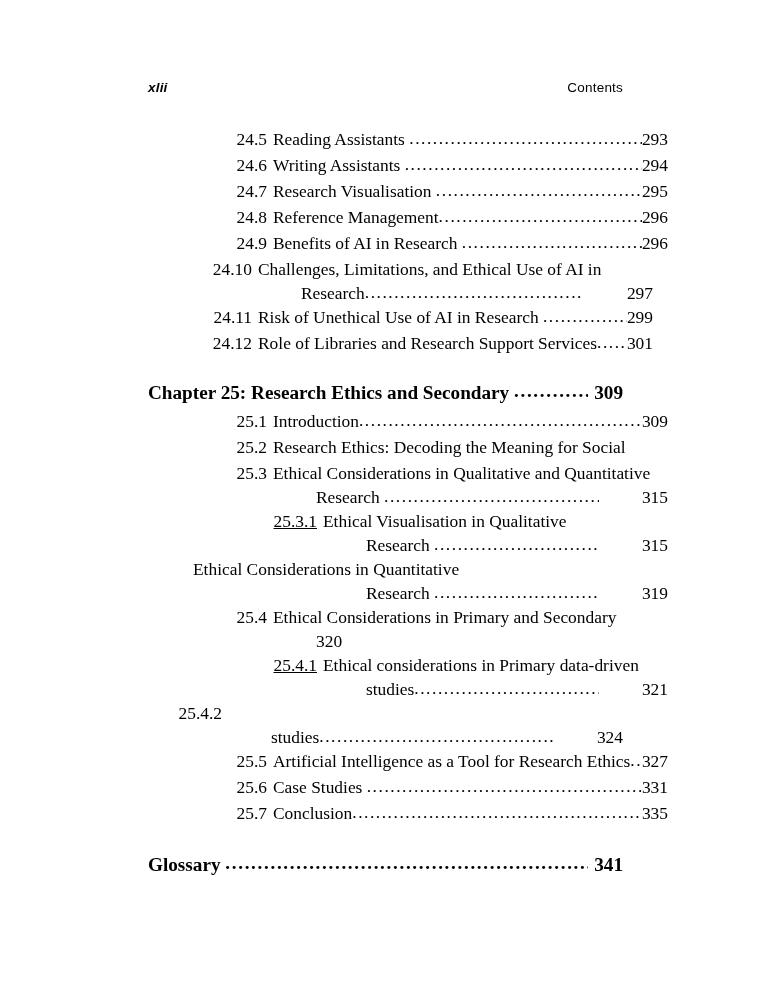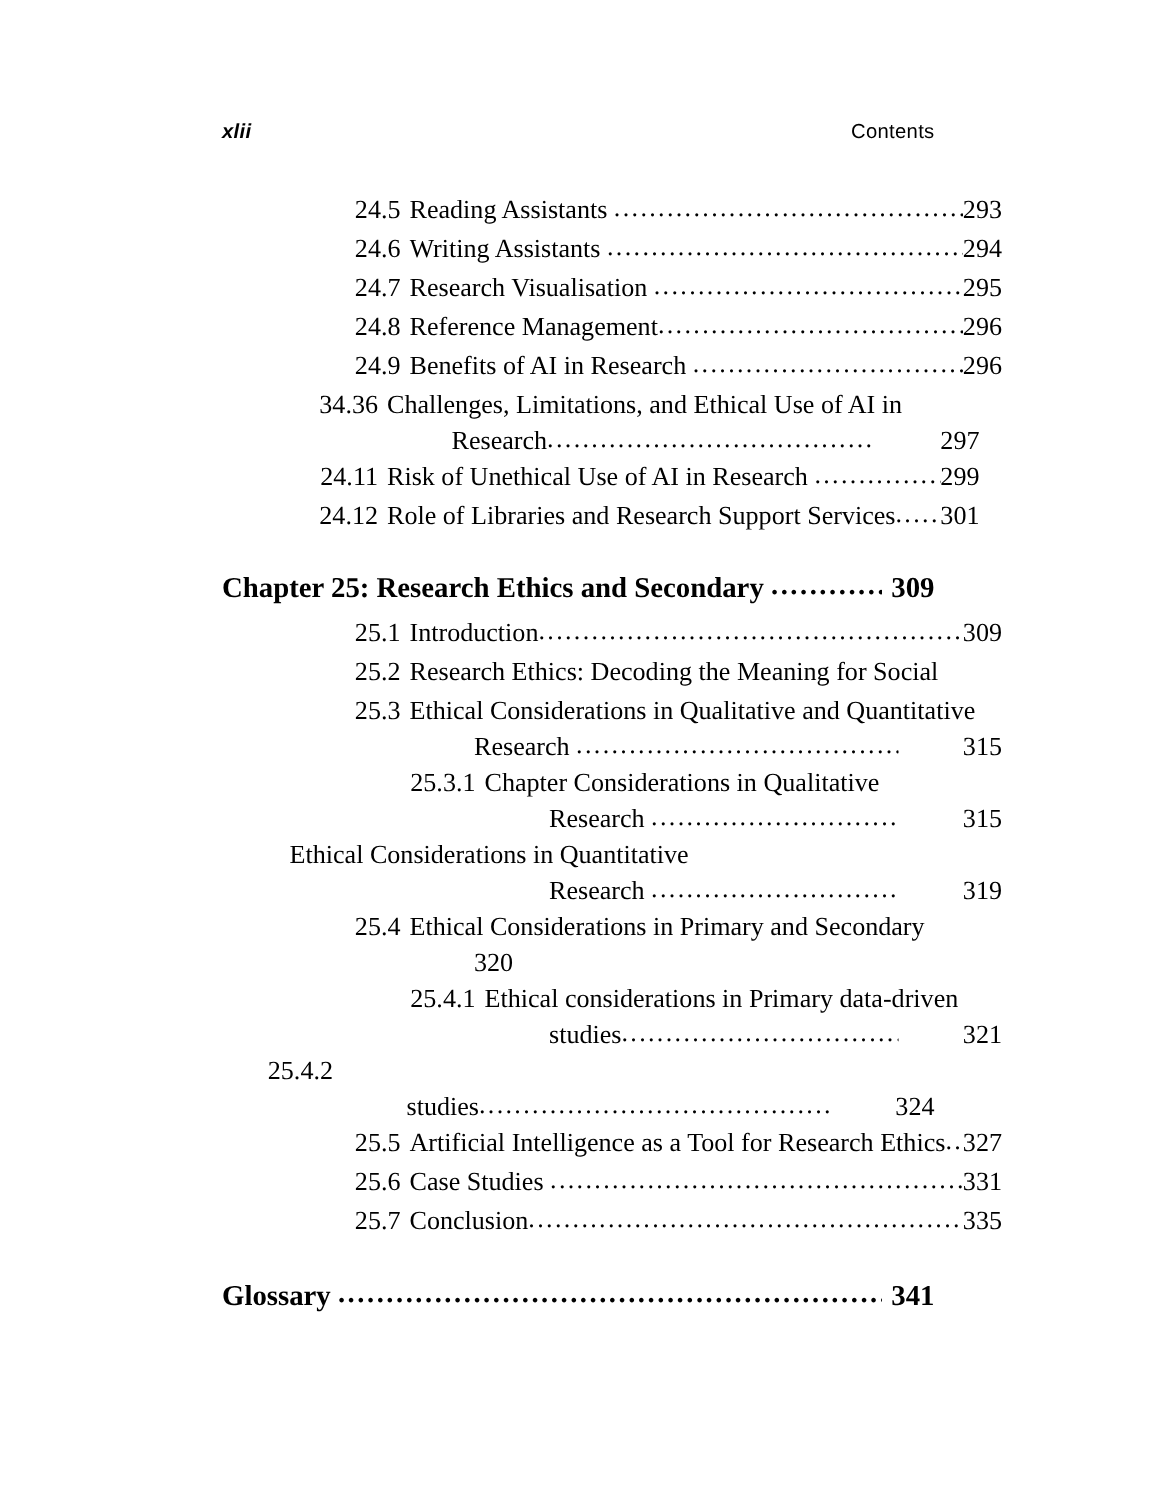--- a/index.html
+++ b/index.html
@@ -109,21 +109,21 @@
     flex: 0 0 auto;
     text-align: right;
     padding-left: 0px;
   }
 
   
   .lvl2 .num      { width: 74px; }
   .lvl2 .title-wrap { }
   .lvl2 .pad      { width: 80px; flex: 0 0 auto; }
 
-  .lvl3 .num      { width: 124px; }
+  .lvl3 .num      { width: 124px; text-decoration: underline; }
   .lvl3 .pad      { width: 130px; flex: 0 0 auto; }
 
   
   .ind-45  { margin-left: 45px; }
   .ind-30  { margin-left: 30px; }
   .ind-0   { margin-left: 0px; }
 
   
   .heading {
     display: flex;
@@ -208,21 +208,21 @@
           <span class="num">24.9</span>
           <span class="title-wrap">
             <span class="title">Benefits of AI in Research </span>
             <span class="leader"></span>
           </span>
           <span class="pageno">296</span>
         </div>
       </div>
       <div class="toc-entry ind-30">
         <div class="line lvl2">
-          <span class="num">34.36</span>
+          <span class="num">24.10</span>
           <span class="title-wrap">
             <span class="title">Challenges, Limitations, and Ethical Use of AI in</span>
           </span>
         </div>
         <div class="line lvl2 cont">
           <span class="pad"></span>
           <span class="title-wrap">
             <span class="title">Research</span>
             <span class="leader"></span>
           </span>
@@ -289,21 +289,21 @@
             <span class="title">Research </span>
             <span class="leader"></span>
           </span>
           <span class="pageno">315</span>
         </div>
       </div>
       <div class="toc-entry ind-45">
         <div class="line lvl3">
           <span class="num">25.3.1</span>
           <span class="title-wrap">
-            <span class="title">Chapter Considerations in Qualitative</span>
+            <span class="title">Ethical Visualisation in Qualitative</span>
           </span>
         </div>
         <div class="line lvl3 cont">
           <span class="pad"></span>
           <span class="title-wrap">
             <span class="title">Research </span>
             <span class="leader"></span>
           </span>
           <span class="pageno">315</span>
         </div>

